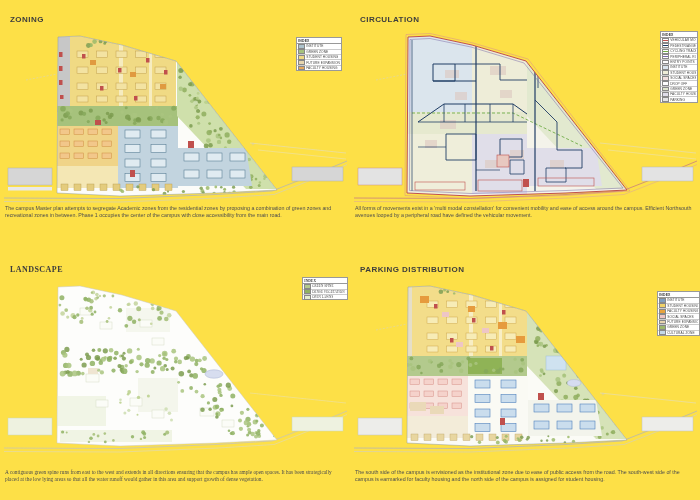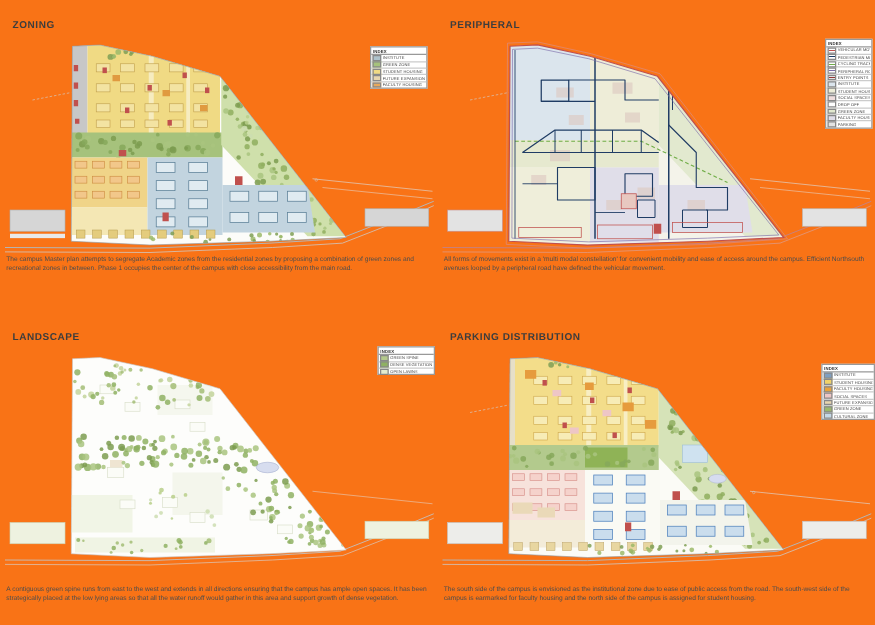--- a/index.html
+++ b/index.html
@@ -1,21 +1,21 @@
 <!DOCTYPE html>
 <html><head>
 <meta charset="utf-8">
 <style>
   html,body{margin:0;padding:0;}
   body{width:700px;height:500px;overflow:hidden;background:#ffffff;
        font-family:"Liberation Sans", sans-serif;}
-  .sheet{position:relative;width:700px;height:500px;background:#f97316;}
+  .sheet{position:relative;width:700px;height:500px;background:#fde047;}
   .panel{position:absolute;width:350px;height:250px;}
   .panel--tl{left:0;top:0;} .panel--tr{left:350px;top:0;}
-  .panel--bl{left:0;top:250px;} .panel--br{left:350px;top:250px;}
+  .panel--bl{left:0;top:250px;font-family:Liberation Serif, serif;} .panel--br{left:350px;top:250px;}
   .title{position:absolute;left:10px;top:8px;font-size:8px;font-weight:700;
          letter-spacing:.45px;color:#3d3d3d;z-index:3;}
   .map{position:absolute;left:0;top:0;width:350px;height:250px;z-index:1;}
   .caption{position:absolute;left:5px;width:341px;font-size:5.3px;line-height:1.32;
            color:#4d4d4d;z-index:3;text-align:left;}
   .panel--tl .caption,.panel--tr .caption{top:200px;}
   .panel--bl .caption,.panel--br .caption{top:214px;}
   .legend{position:absolute;background:#fff;border:.5px solid #999;z-index:4;
           font-size:3.2px;color:#444;box-sizing:border-box;}
   .lg-head{font-weight:700;font-size:3.4px;padding:.6px 1.2px;border-bottom:.5px solid #999;
@@ -362,21 +362,21 @@
           <div class="lg-row">
             <span class="lg-sw" style="background: rgb(232, 169, 92);"></span>
             <span class="lg-lb">FACULTY HOUSING</span>
           </div>
         </div>
     </div>
     <p class="caption">The campus Master plan attempts to segregate Academic zones from the residential zones by proposing a combination of green zones and recreational zones in between. Phase 1 occupies the center of the campus with close accessibility from the main road.</p>
   </section>
 
   <section class="panel panel--tr">
-    <h2 class="title">PERIPHERAL</h2>
+    <h2 class="title">CIRCULATION</h2>
 
     <svg class="map" viewBox="0 0 350 250">
       <defs>
           <clipPath id="clipC">
             <polygon points="58,37 80,36 122,45 176,61 277,190 216,193 120,196 57,193"></polygon>
           </clipPath>
         </defs>
       <g>
         <path d="M4,198 L120,198.5 L216,194.5 L272,191 L318,173 L347,161" stroke="#c9807c" stroke-width="0.8" fill="none"></path>
         <path d="M4,201.5 L120,202 L218,198 L274,194.5 L320,176.5 L347,164.5" stroke="#d9a3a0" stroke-width="0.5" fill="none"></path>

